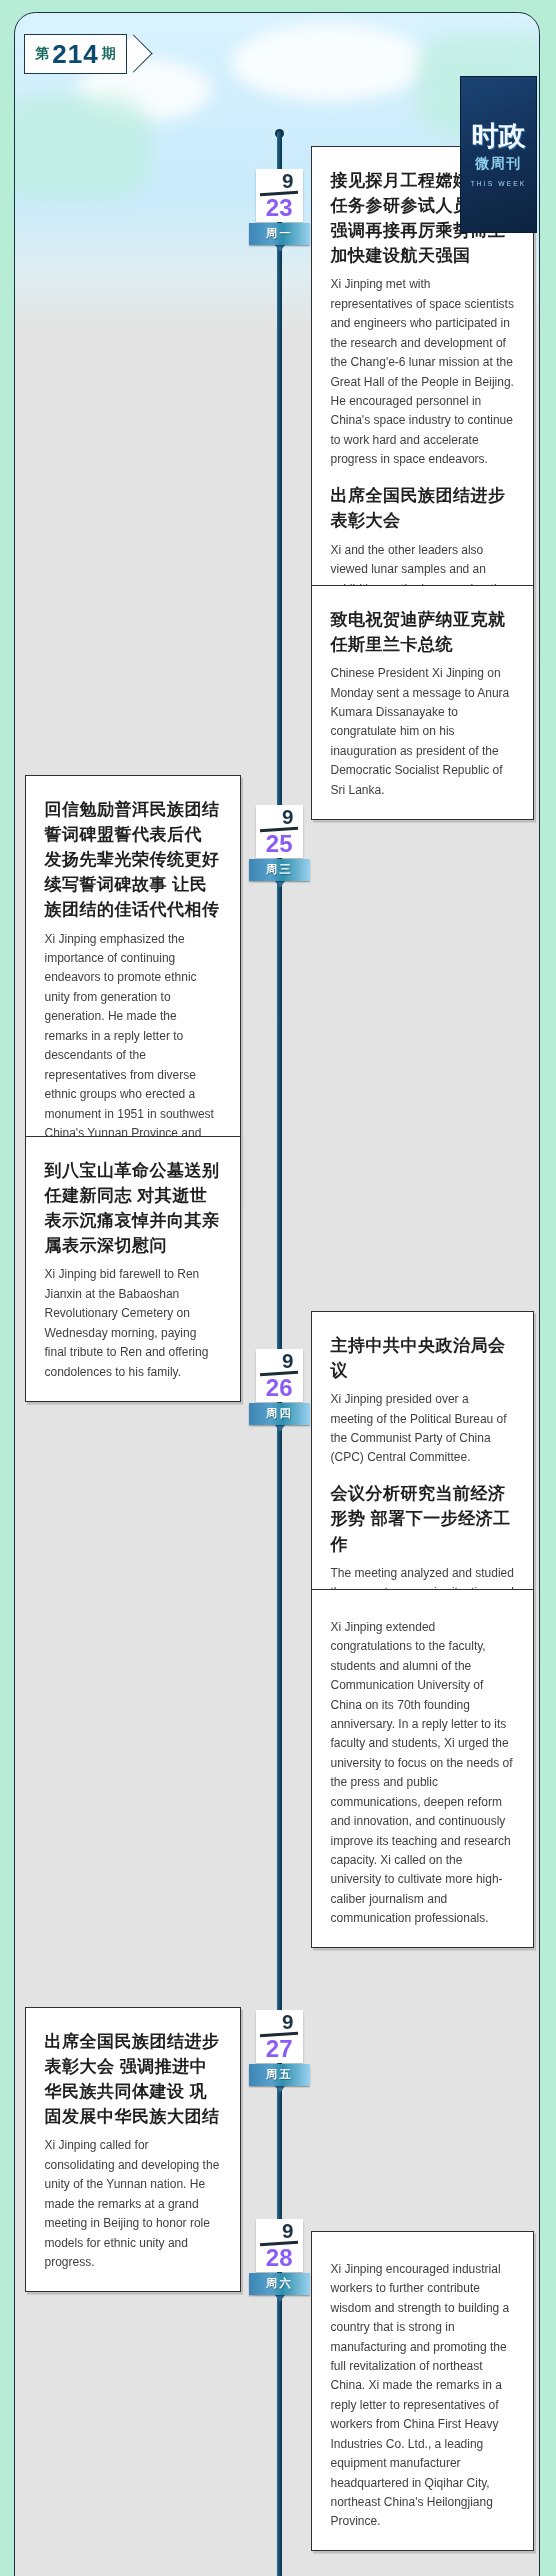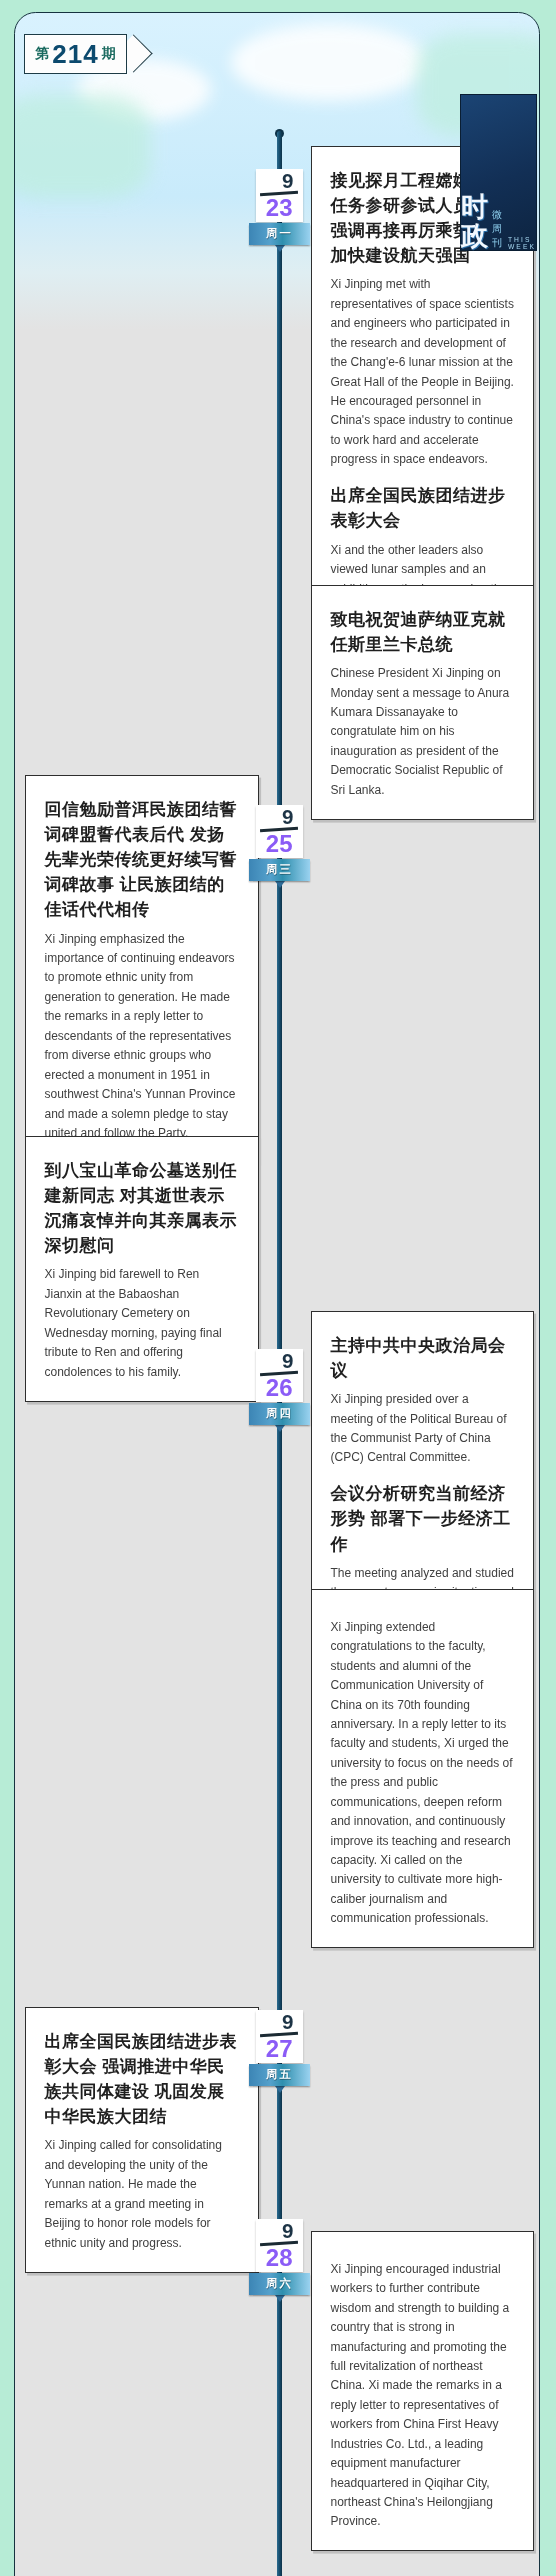--- a/index.html
+++ b/index.html
@@ -16,27 +16,27 @@
   .mintpatch{position:absolute;background:#bdeedd;border-radius:30%;filter:blur(9.3px);opacity:.7;}
 
   
   .issue-badge{position:absolute;left:24px;top:34px;width:101px;height:38px;background:#fdfdfd;
     border:1px solid #1d3b46;box-shadow:0 0 0 1px #fff inset;display:flex;align-items:center;
     justify-content:center;gap:3.1px;z-index:6;}
   .issue-arrow{position:absolute;left:120px;top:40px;width:26px;height:26px;background:#fdfdfd;
     border-top:1px solid #1d3b46;border-right:1px solid #1d3b46;transform:rotate(45deg);z-index:5;}
   .issue-cn{font-size:14px;font-weight:700;color:#1a6a5f;}
   .issue-num{font-size:26px;font-weight:700;color:#0c4a6e;letter-spacing:1px;line-height:1;}
-  .weekly-logo{position:absolute;left:460px;top:94px;width:75px;height:155px;
+  .weekly-logo{position:absolute;left:460px;top:76px;width:75px;height:155px;
     background:linear-gradient(160deg,#1b4474 0%,#122f55 55%,#0d2440 100%);
-    border:1px solid #0a1e33;display:flex;align-items:flex-end;
+    border:1px solid #0a1e33;display:flex;flex-direction:column;align-items:center;
     justify-content:center;gap:4.1px;z-index:6;}
   .weekly-logo .big{font-size:27px;font-weight:700;color:#f2f8ff;line-height:1.05;
     text-shadow:1px 1px 0 #2a6ea8;}
-  .weekly-logo .small{font-size:10px;color:#8fd0ef;font-weight:400;letter-spacing:1.5px;}
+  .weekly-logo .small{font-size:14px;color:#8fd0ef;font-weight:700;letter-spacing:1.5px;}
   .weekly-logo .en{font-size:6.7px;color:#a8d9f2;letter-spacing:2.1px;margin-top:3.1px;}
 
   
   .tline{position:absolute;left:277px;top:131px;width:5.2px;height:3024px;
     background:linear-gradient(90deg,#2c6c90,#174f70 45%,#0d3248);border-radius:3.1px;z-index:1;}
   .tline-cap{position:absolute;left:275px;top:129px;width:9.3px;height:9.3px;border-radius:50%;
     background:#0d3248;z-index:1;}
 
   .marker{position:absolute;left:249px;width:61px;z-index:4;}
   .datebox{position:relative;left:6.7px;width:47px;height:53px;background:#fff;
@@ -50,21 +50,21 @@
     background:linear-gradient(90deg,#3c85b5 0%,#55a1cc 35%,#2f8fae 55%,#9ad2f0 100%);
     box-shadow:0 1.5px 1.5px rgba(0,0,0,.3);display:flex;align-items:center;justify-content:center;text-align:right;}
   .ribbon span{color:#fff;font-size:11.3px;font-weight:700;letter-spacing:2.1px;
     text-shadow:0.5px 0.5px 0 rgba(0,0,0,.35);}
   .ribbon-tail{width:0;height:0;margin:0 auto;border-left:5.2px solid transparent;
     border-right:5.2px solid transparent;border-top:7.2px solid #2f6d99;}
 
   
   .card{position:absolute;background:#fff;border:1px solid #2e2e2e;
     box-shadow:2.1px 2.6px 0 #bfbfbf;padding:20.6px 18.5px 18.5px 18.5px;box-sizing:border-box;z-index:3;}
-  .card.left{left:25px;width:234px;}
+  .card.left{left:25px;width:216px;}
   .card.right{left:311px;width:223px;}
   .t-cn{font-size:17px;font-weight:700;color:#1f1f1f;line-height:1.48;letter-spacing:0.5px;}
   .t-en{font-size:12px;color:#3f3f3f;line-height:1.62;margin-top:7.2px;}
   .t-en + .t-cn{margin-top:13.4px;}
 </style>
 </head>
 <body>
 
 <div class="frame">
   <div class="cloud" style="left:216px;top:10.3px;width:196px;height:77px;"></div>

